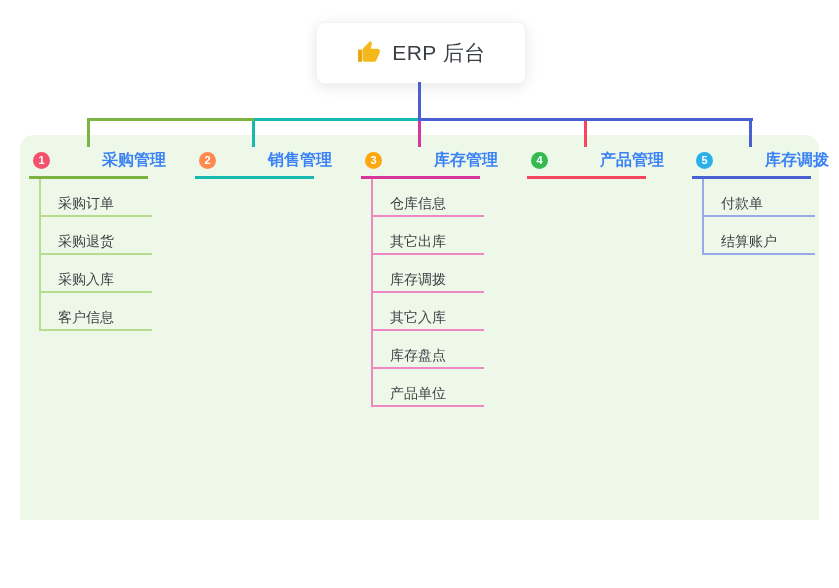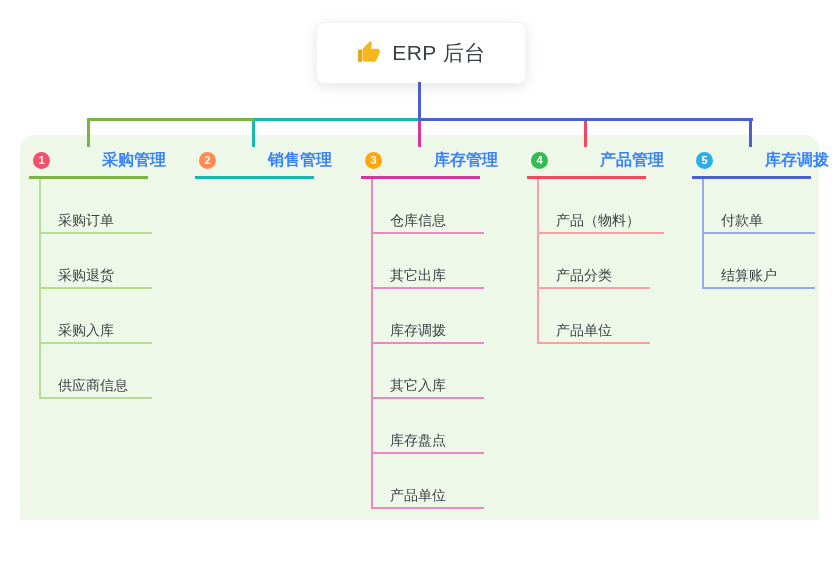--- a/index.html
+++ b/index.html
@@ -42,21 +42,21 @@
   .branch-header{width:119px;box-sizing:border-box;padding:3px 0 6px 4px;
                  border-bottom:3px solid var(--main);
                  display:flex;align-items:center;gap:8px;cursor:default;}
   .badge{width:17px;height:17px;border-radius:50%;background:var(--badge);
          color:#fff;font-size:11px;line-height:17px;text-align:center;
          flex:0 0 auto;font-weight:bold;}
   .branch-label{font-size:16px;color:#3b82f6;font-weight:700;line-height:20px;white-space:nowrap;margin-left:44px;}
 
   .children{margin-left:10px;border-left:2px solid var(--light);}
   .child{width:fit-content;min-width:70px;box-sizing:content-box;
-         padding:31px 24px 2px 17px;border-bottom:2px solid var(--light);
+         padding:14px 24px 2px 17px;border-bottom:2px solid var(--light);
          font-size:14px;line-height:20px;color:#3b3f43;white-space:nowrap;}
 </style>
 </head>
 <body>
 
 <div id="stage">
 
   <div class="panel"></div>
 
   <div class="root-card">
@@ -79,21 +79,21 @@
 
   <div class="branch b1">
     <div class="branch-header">
       <span class="badge">1</span>
       <span class="branch-label">采购管理</span>
     </div>
     <div class="children">
       <div class="child">采购订单</div>
       <div class="child">采购退货</div>
       <div class="child">采购入库</div>
-      <div class="child">供应商信息</div>
+      <div class="child">客户信息</div>
     </div>
   </div>
 
   <div class="branch b2">
     <div class="branch-header">
       <span class="badge">2</span>
       <span class="branch-label">销售管理</span>
     </div>
   </div>
 
@@ -110,25 +110,20 @@
       <div class="child">库存盘点</div>
       <div class="child">产品单位</div>
     </div>
   </div>
 
   <div class="branch b4">
     <div class="branch-header">
       <span class="badge">4</span>
       <span class="branch-label">产品管理</span>
     </div>
-    <div class="children">
-      <div class="child">产品（物料）</div>
-      <div class="child">产品分类</div>
-      <div class="child">产品单位</div>
-    </div>
   </div>
 
   <div class="branch b5">
     <div class="branch-header">
       <span class="badge">5</span>
       <span class="branch-label">库存调拨</span>
     </div>
     <div class="children">
       <div class="child">付款单</div>
       <div class="child">结算账户</div>

